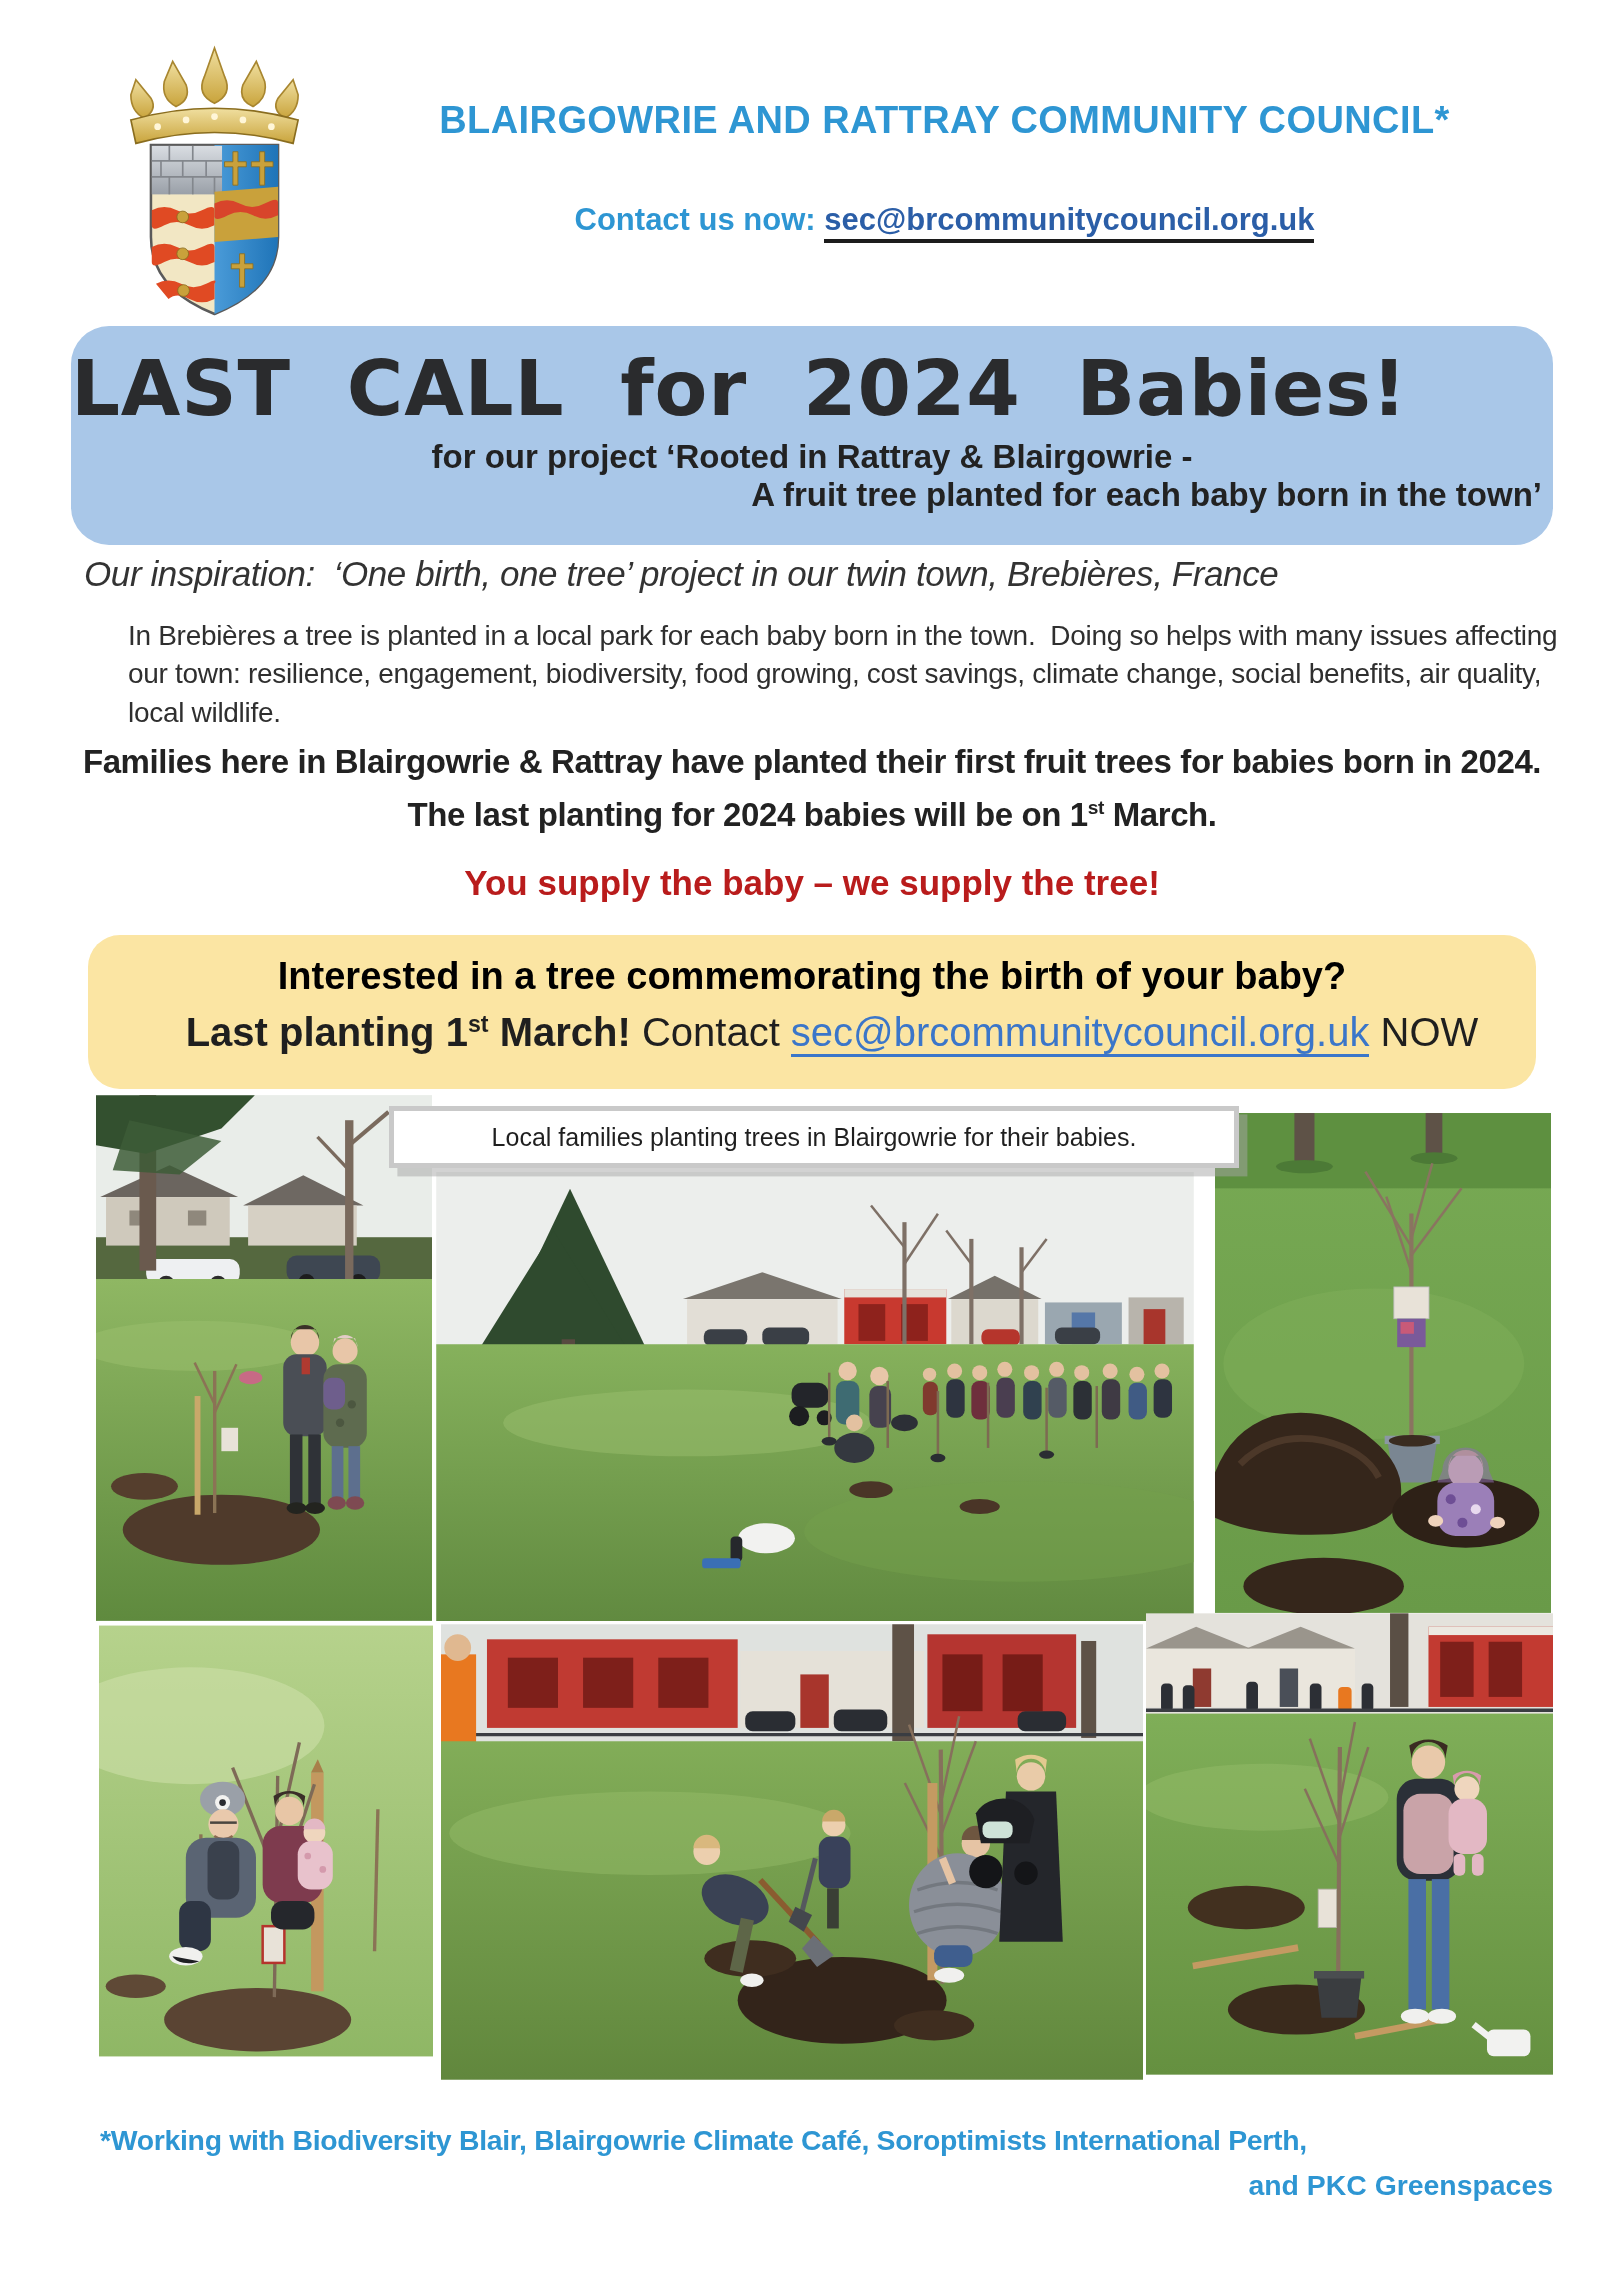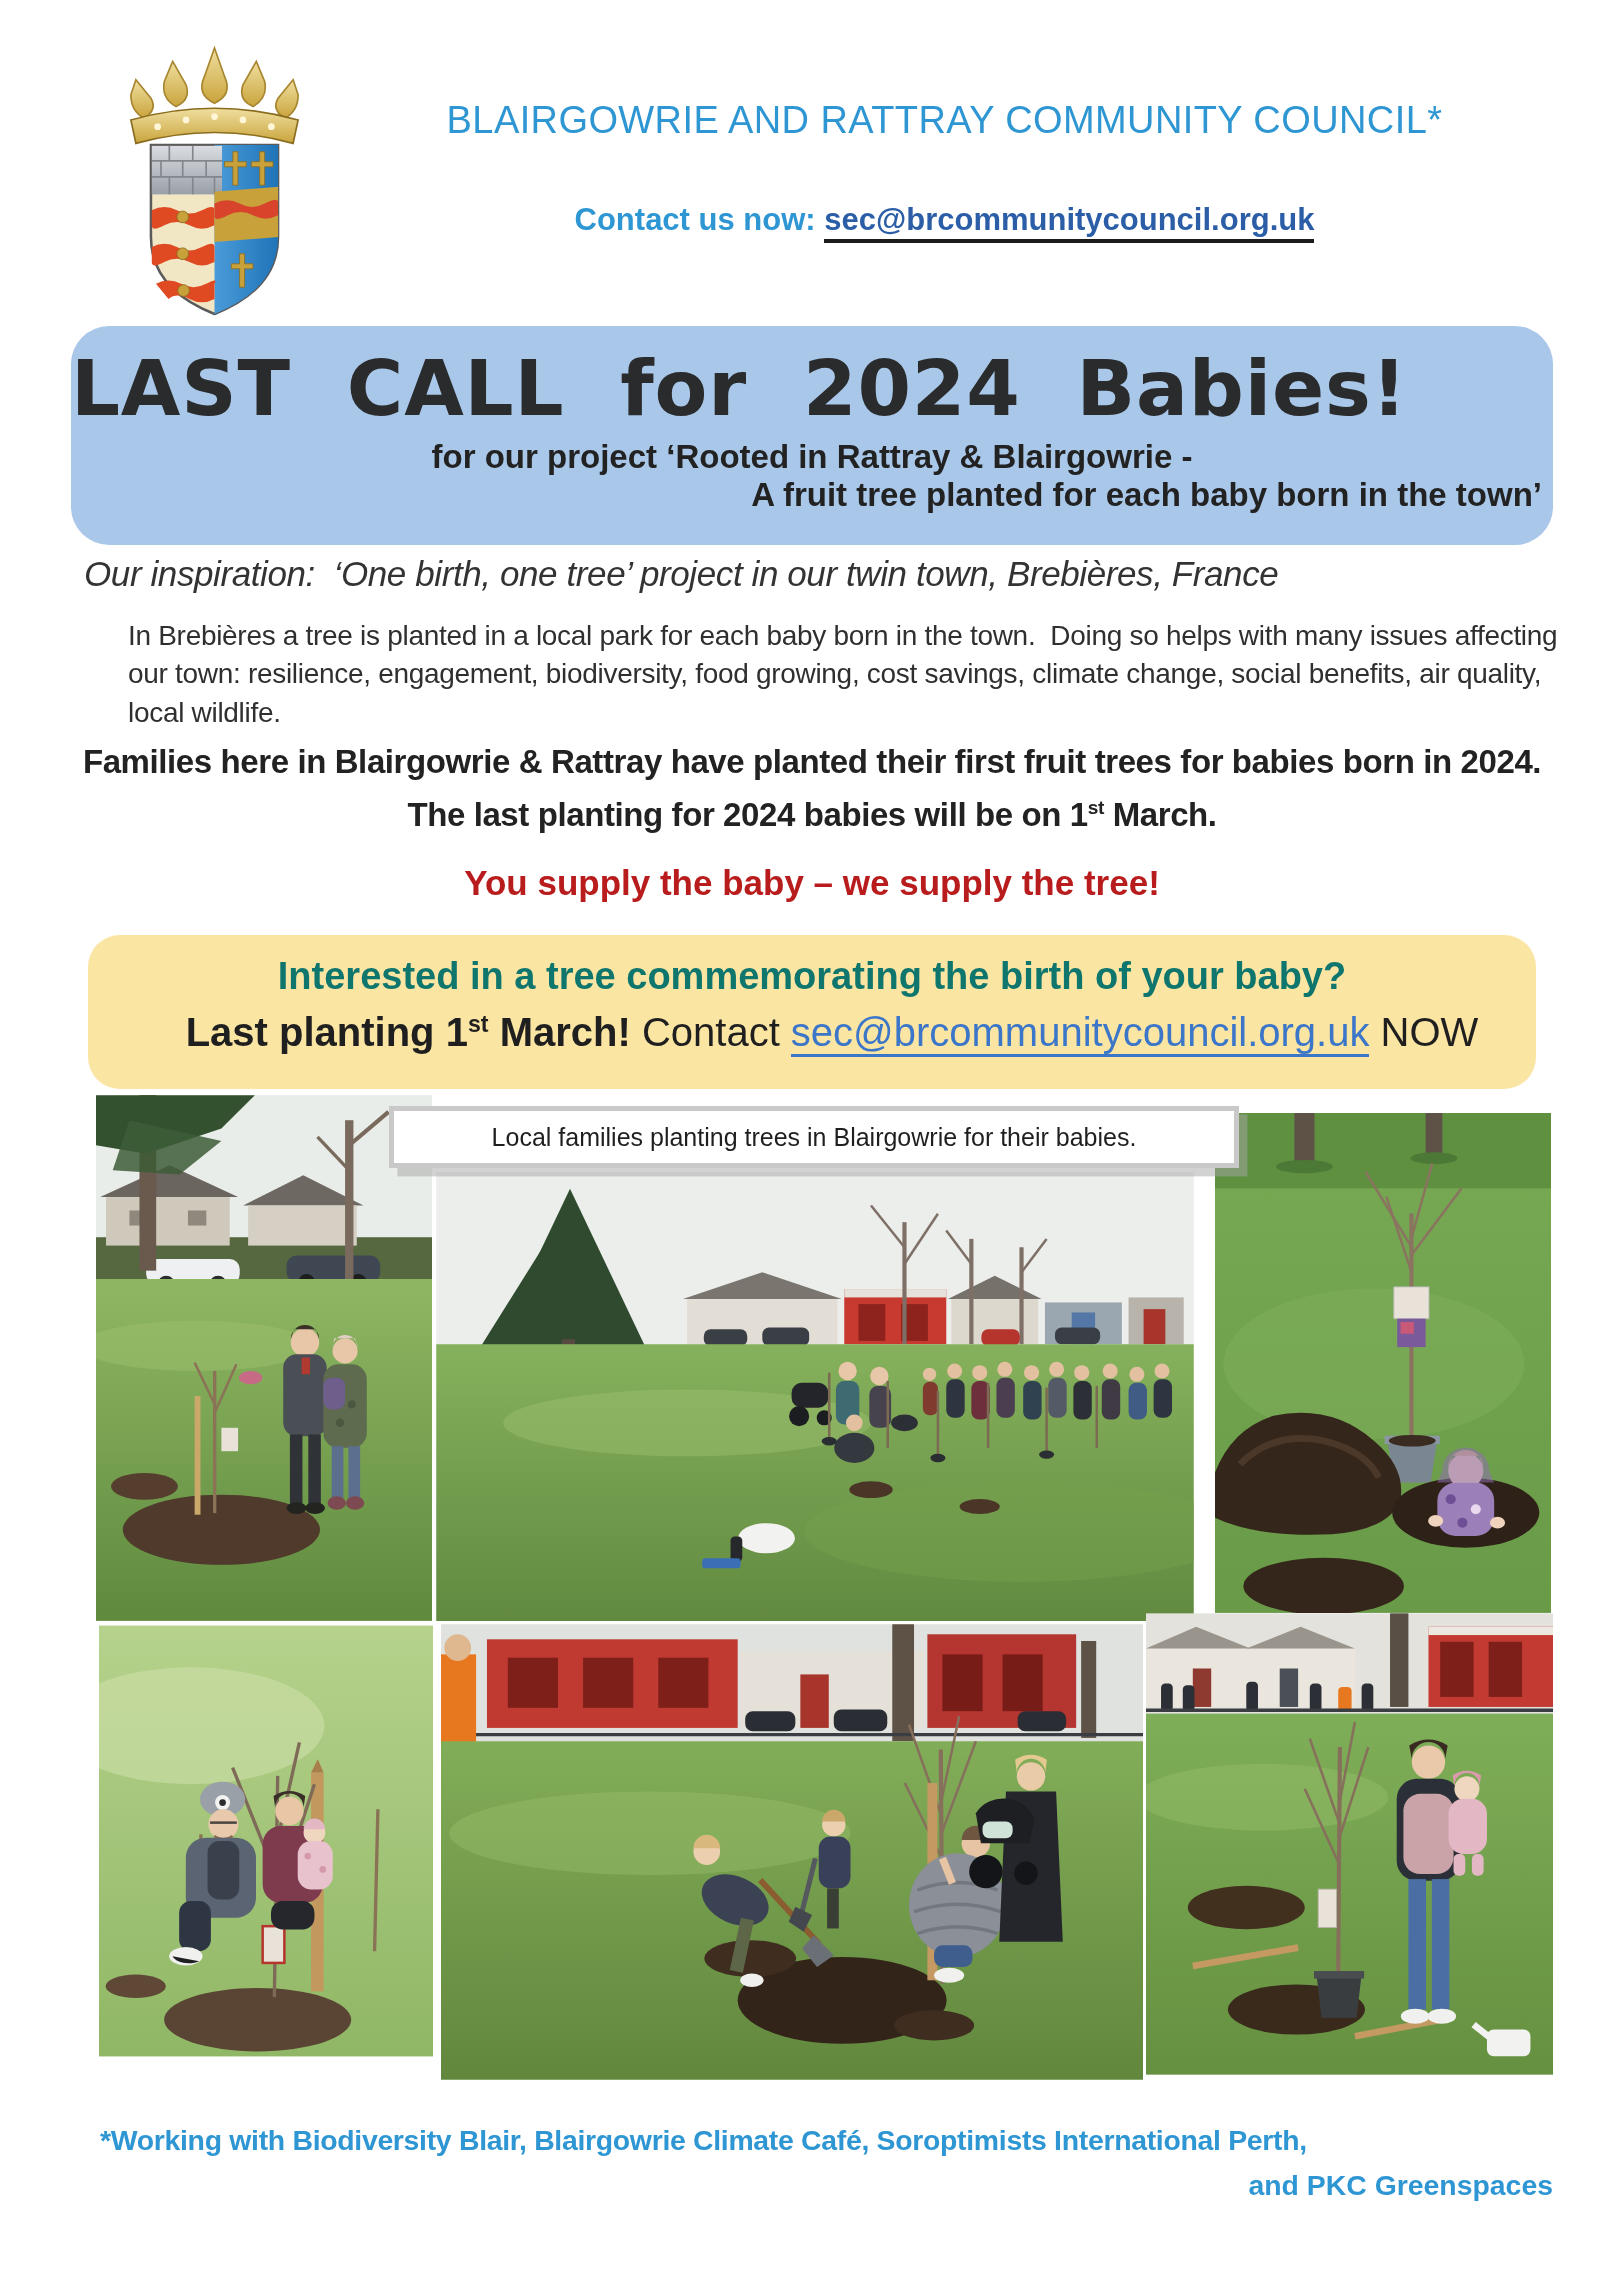--- a/index.html
+++ b/index.html
@@ -3,21 +3,21 @@
 <meta charset="utf-8">
 <style>
   html,body{margin:0;padding:0;background:#ffffff;}
   .page{position:relative;width:1624px;height:2295px;background:#ffffff;
         font-family:"Liberation Sans", sans-serif;color:#262626;overflow:hidden;}
   .abs{position:absolute;}
 
   
   .crest{left:99px;top:43px;width:231px;height:281px;}
   .header-title{left:334px;top:99px;width:1221px;text-align:center;
-    font-size:38px;font-weight:normal;letter-spacing:0.4px;color:#2e96d3;}
+    font-size:38px;font-weight:bold;letter-spacing:0.4px;color:#2e96d3;}
   .contact-line{left:334px;top:202px;width:1221px;text-align:center;font-size:31px;font-weight:bold;}
   .contact-label{color:#2e96d3;}
   .email-link{color:#2b5ea7;text-decoration:none;border-bottom:4.2px solid #1c1c1c;padding-bottom:1.7px;}
 
   
   .banner{left:71px;top:326px;width:1482px;height:219px;background:#a9c7e8;border-radius:38px;}
   .banner-title{margin-top:18.4px;font-family:"DejaVu Sans", sans-serif;
     font-size:77px;font-weight:bold;color:#2a2b2d;word-spacing:28.4px;letter-spacing:0.8px;}
   .banner-sub1{margin-top:5px;text-align:center;font-size:33px;font-weight:bold;color:#222;}
   .banner-sub2{text-align:right;padding-right:11px;font-size:33px;font-weight:bold;color:#222;}
@@ -29,21 +29,21 @@
     white-space:pre-wrap;letter-spacing:-0.3px;margin-left:44px;}
 
   .families{left:71px;top:736px;width:1482px;text-align:center;font-size:33px;font-weight:bold;
     line-height:1.6;color:#222;letter-spacing:-0.4px;}
   .supply{left:71px;top:863px;width:1482px;text-align:center;font-size:35px;font-weight:bold;color:#b91c1c;}
 
   sup{font-size:58%;vertical-align:super;}
 
   
   .cta-box{left:88px;top:935px;width:1448px;height:154px;background:#fbe5a3;border-radius:32px;}
-  .cta-line1{margin-top:20px;text-align:center;font-size:38px;font-weight:bold;color:#0f766e;}
+  .cta-line1{margin-top:20px;text-align:center;font-size:38px;font-weight:bold;color:#000000;}
   .cta-line2{margin-top:11.7px;text-align:center;font-size:40px;color:#1f1f1f;padding-left:40px;}
   .cta-line2 .b{font-weight:bold;}
   .cta-link{color:#3b76c9;text-decoration:none;border-bottom:3.3px solid #3b76c9;padding-bottom:0.8px;}
 
   
   .collage{left:71px;top:1095px;width:1482px;height:985px;}
   .photo{position:absolute;display:block;}
   .p1{left:25px;top:0;width:336px;height:526px;}
   .p2{left:365px;top:77px;width:758px;height:449px;}
   .p3{left:1144px;top:18.4px;width:336px;height:500px;}

